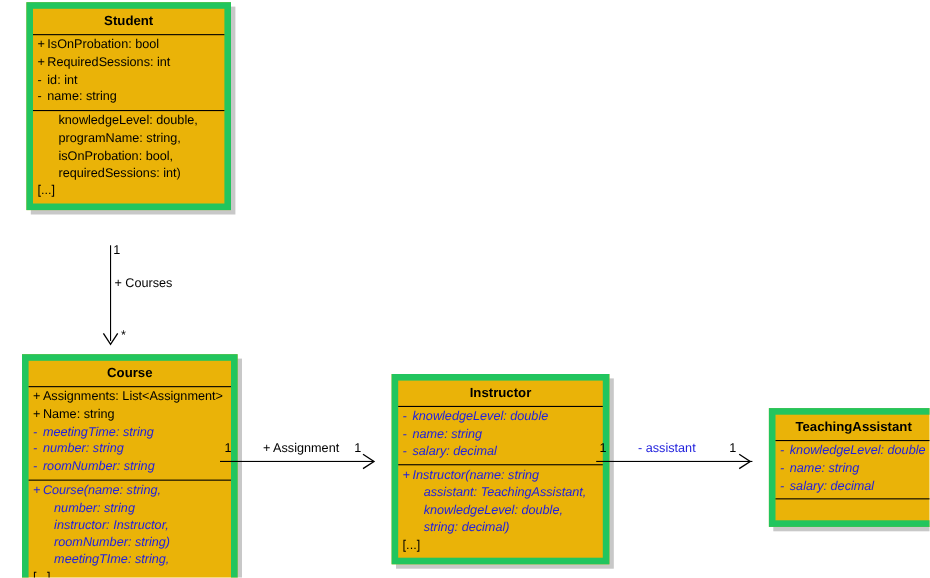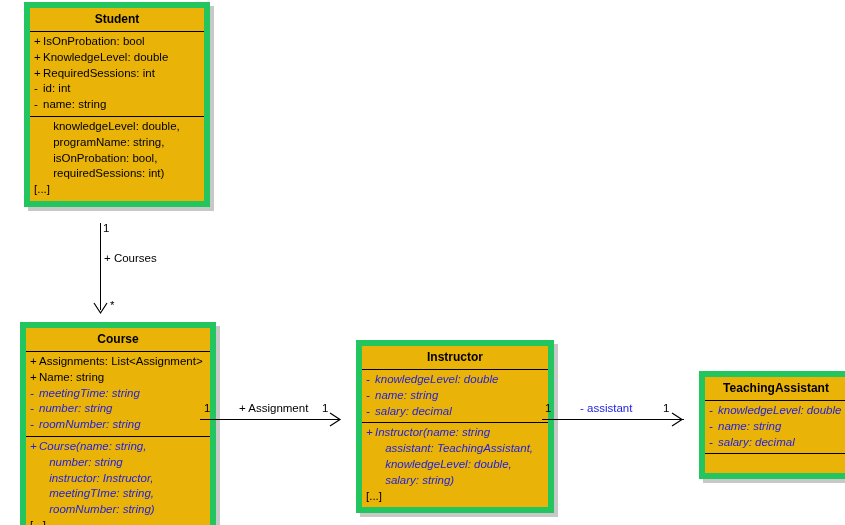--- a/index.html
+++ b/index.html
@@ -105,21 +105,20 @@
 </style>
 </head>
 <body>
 
 <div id="canvas">
 
   <div class="uml-class" id="class-student" style="left:8px; top:2px; width:186px;">
     <div class="uml-title">Student</div>
     <div class="uml-compartment">
         <div class="member"><span class="vis">+</span><span>IsOnProbation: bool</span></div>
-        <div class="member"><span class="vis">+</span><span>KnowledgeLevel: double</span></div>
         <div class="member"><span class="vis">+</span><span>RequiredSessions: int</span></div>
         <div class="member"><span class="vis">-</span><span>id: int</span></div>
         <div class="member"><span class="vis">-</span><span>name: string</span></div>
       </div>
     <div class="uml-compartment last">
         <div class="member cont">      knowledgeLevel: double,</div>
         <div class="member cont">      programName: string,</div>
         <div class="member cont">      isOnProbation: bool,</div>
         <div class="member cont">      requiredSessions: int)</div>
         <div class="member">[...]</div>
@@ -132,38 +131,38 @@
         <div class="member"><span class="vis">+</span><span>Assignments: List&lt;Assignment&gt;</span></div>
         <div class="member"><span class="vis">+</span><span>Name: string</span></div>
         <div class="member abstract"><span class="vis">-</span><span>meetingTime: string</span></div>
         <div class="member abstract"><span class="vis">-</span><span>number: string</span></div>
         <div class="member abstract"><span class="vis">-</span><span>roomNumber: string</span></div>
       </div>
     <div class="uml-compartment last">
         <div class="member abstract"><span class="vis">+</span><span>Course(name: string,</span></div>
         <div class="member abstract cont">      number: string</div>
         <div class="member abstract cont">      instructor: Instructor,</div>
+        <div class="member abstract cont">      roomNumber: string)</div>
         <div class="member abstract cont">      meetingTIme: string,</div>
-        <div class="member abstract cont">      roomNumber: string)</div>
         <div class="member">[...]</div>
       </div>
   </div>
 
   <div class="uml-class" id="class-instructor" style="left:340px; top:340px; width:198px;">
     <div class="uml-title">Instructor</div>
     <div class="uml-compartment">
         <div class="member abstract"><span class="vis">-</span><span>knowledgeLevel: double</span></div>
         <div class="member abstract"><span class="vis">-</span><span>name: string</span></div>
         <div class="member abstract"><span class="vis">-</span><span>salary: decimal</span></div>
       </div>
     <div class="uml-compartment last">
         <div class="member abstract"><span class="vis">+</span><span>Instructor(name: string</span></div>
         <div class="member abstract cont">      assistant: TeachingAssistant,</div>
         <div class="member abstract cont">      knowledgeLevel: double,</div>
-        <div class="member abstract cont">      salary: string)</div>
+        <div class="member abstract cont">      string: decimal)</div>
         <div class="member">[...]</div>
       </div>
   </div>
 
   <div class="uml-class" id="class-teaching-assistant" style="left:683px; top:371px; width:154px;">
     <div class="uml-title">TeachingAssistant</div>
     <div class="uml-compartment">
         <div class="member abstract"><span class="vis">-</span><span>knowledgeLevel: double</span></div>
         <div class="member abstract"><span class="vis">-</span><span>name: string</span></div>
         <div class="member abstract"><span class="vis">-</span><span>salary: decimal</span></div>

